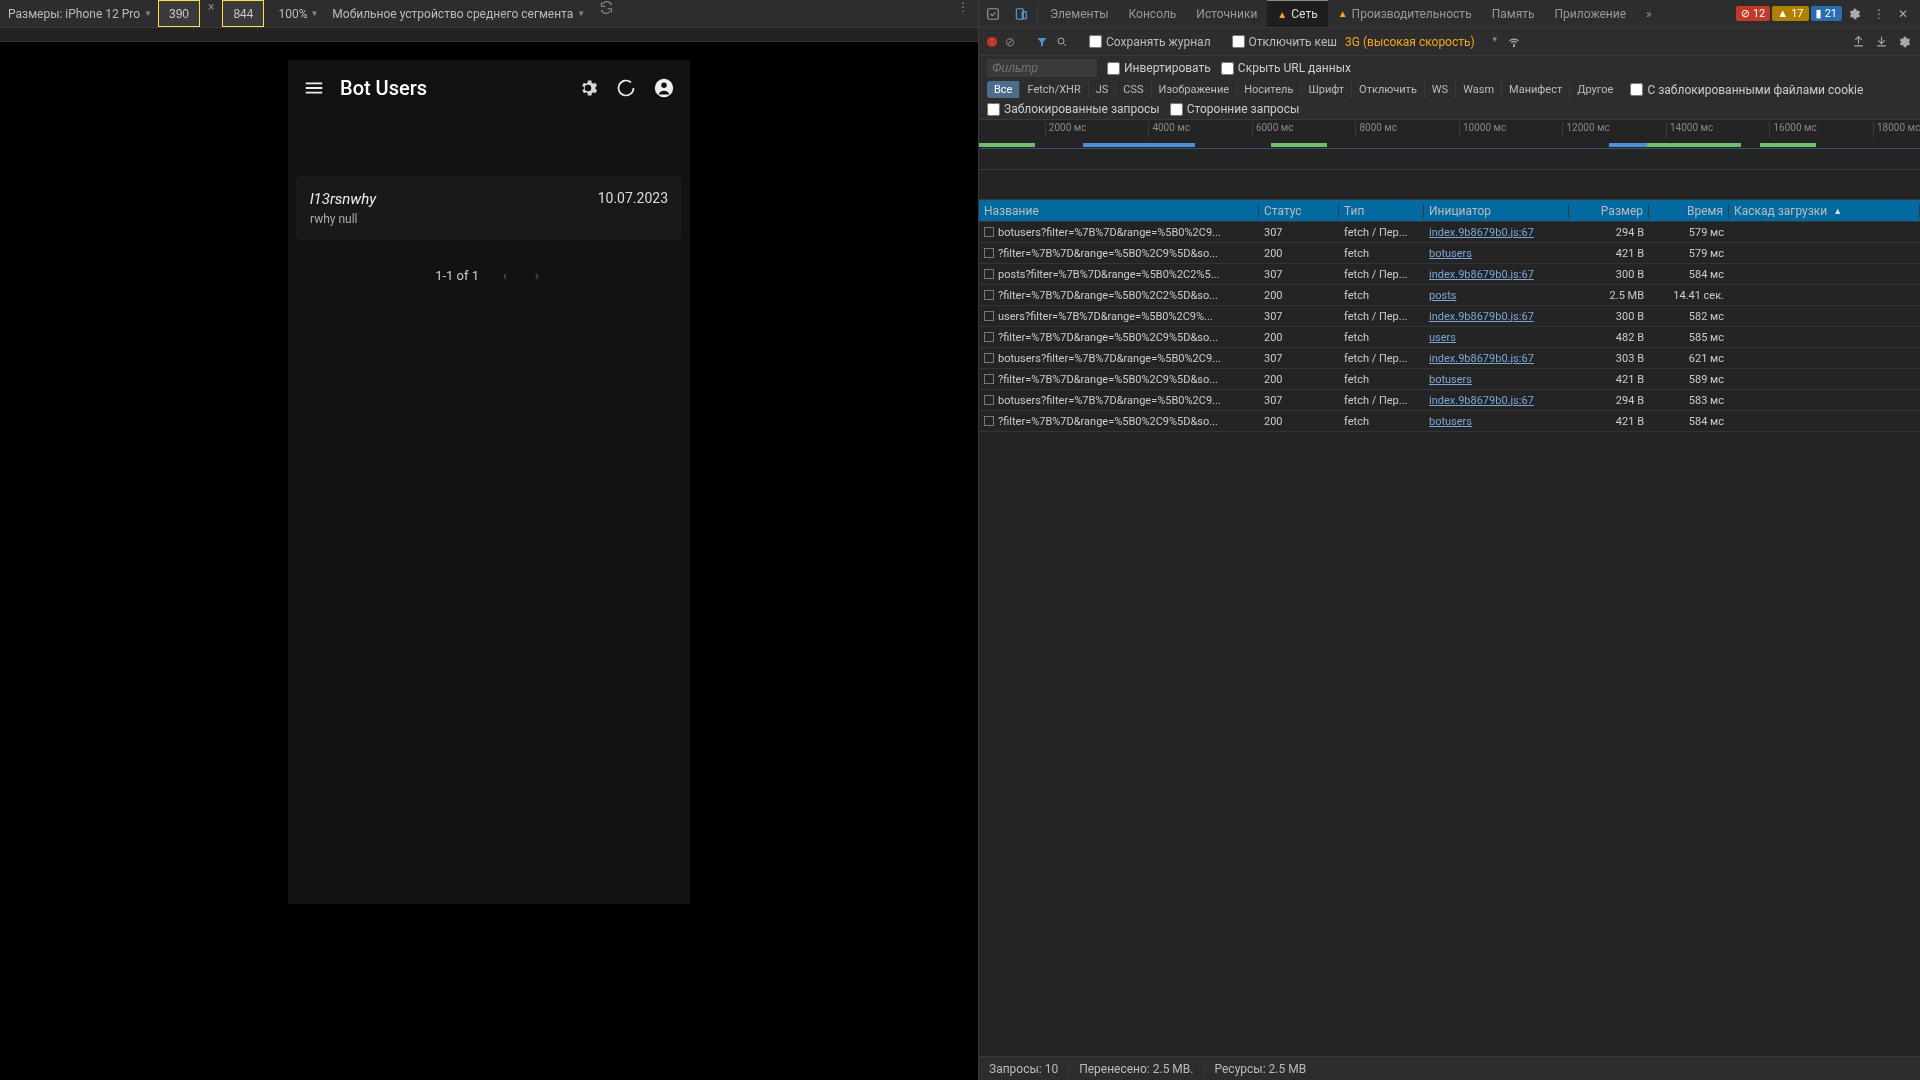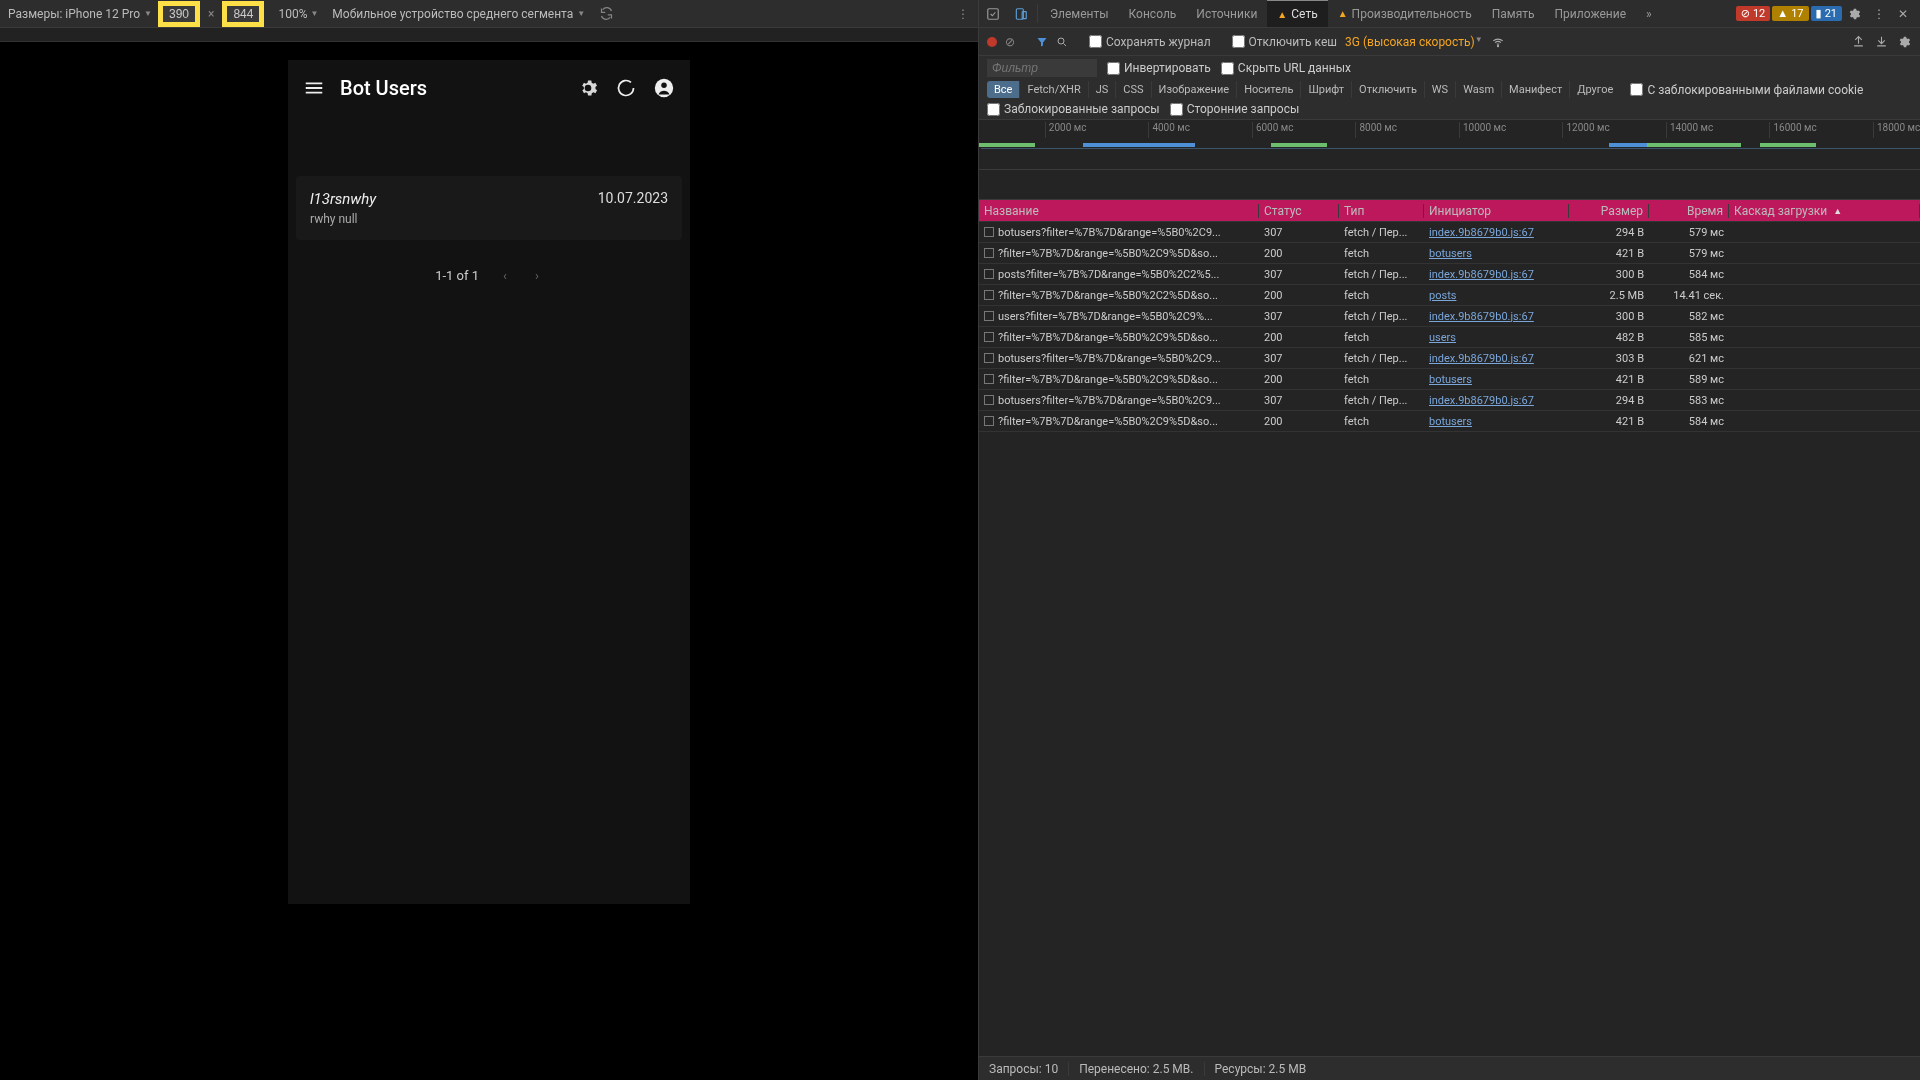--- a/index.html
+++ b/index.html
@@ -21,33 +21,32 @@
   background: #1a1a1a;
   display: flex;
   flex-direction: column;
 }
 
 .device-toolbar {
   height: 28px;
   background: #2d2d2d;
   border-bottom: 1px solid #3a3a3a;
   display: flex;
-  align-items: center;
   gap: 6px;
   padding: 0 8px;
   font-size: 12px;
   color: #bbb;
   justify-content: center;
 }
 .device-label { display: flex; align-items: center; gap: 4px; cursor: pointer; }
 .down-arrow { font-size: 8px; color: #888; }
 .dim-input {
   width: 42px;
   background: #3a3a3a;
-  border: 5px solid #fde047;
+  border: 1px solid #fde047;
   color: #ccc;
   font-size: 12px;
   text-align: center;
   padding: 1px 2px;
 }
 .x-sep { color: #888; margin: 0 2px; }
 .zoom-label { display: flex; align-items: center; gap: 3px; margin-left: 8px; }
 .throttle { display: flex; align-items: center; gap: 4px; margin-left: 8px; }
 .rotate-icon { margin-left: 8px; opacity: .7; cursor: pointer; }
 .menu-dots { margin-left: auto; cursor: pointer; letter-spacing: 1px; opacity: .7; }
@@ -171,21 +170,21 @@
   padding: 0 8px;
   font-size: 12px;
   color: #bbb;
 }
 .rec-dot { width: 10px; height: 10px; border-radius: 50%; background: #c0392b; }
 .tool-icon { color: #888; cursor: pointer; }
 .tool-icon.blue { color: #4d90d8; }
 .chk { display: flex; align-items: center; gap: 4px; }
 .chk input { accent-color: #5a9dd8; }
 .throttling {
-  display: flex; align-items: flex-start; gap: 0; color: #f5a623;
+  display: flex; align-items: flex-start; gap: 16px; color: #f5a623;
 }
 .tool-right { margin-left: auto; display: flex; align-items: center; gap: 10px; }
 .gear-right { color: #aaa; cursor: pointer; }
 
 .filter-bar {
   background: #2d2d2d;
   border-bottom: 1px solid #3a3a3a;
   padding: 3px 8px;
   display: flex;
   flex-direction: column;
@@ -258,21 +257,21 @@
   overflow-y: auto;
   font-size: 11px;
 }
 .net-head, .net-row {
   display: flex;
   align-items: center;
   height: 21px;
   border-bottom: 1px solid #333;
 }
 .net-head {
-  background: #be185d;
+  background: #0369a1;
   font-size: 12px;
   color: #bbb;
   position: sticky;
   top: 0;
   height: 22px;
 }
 .net-head .ncol { border-right: 1px solid #3a3a3a; }
 .ncol { padding: 0 5px; white-space: nowrap; overflow: hidden; text-overflow: ellipsis; }
 .ncol.name { width: 280px; display: flex; align-items: center; gap: 4px; }
 .ncol.status { width: 80px; }

